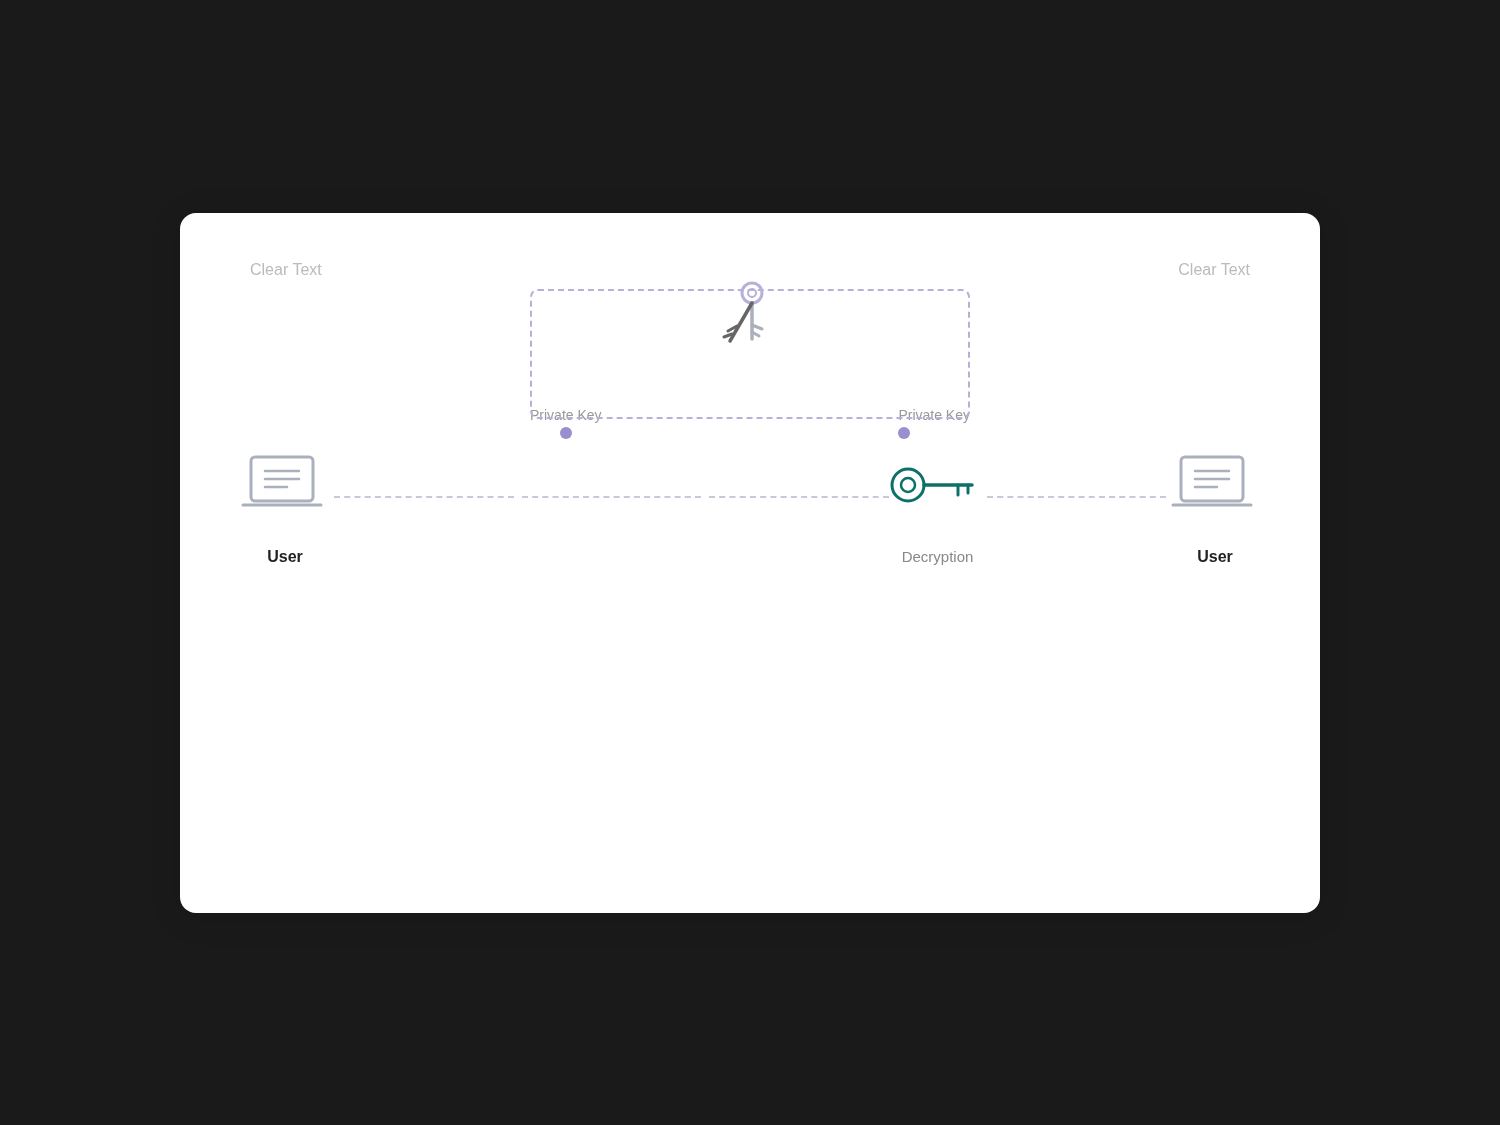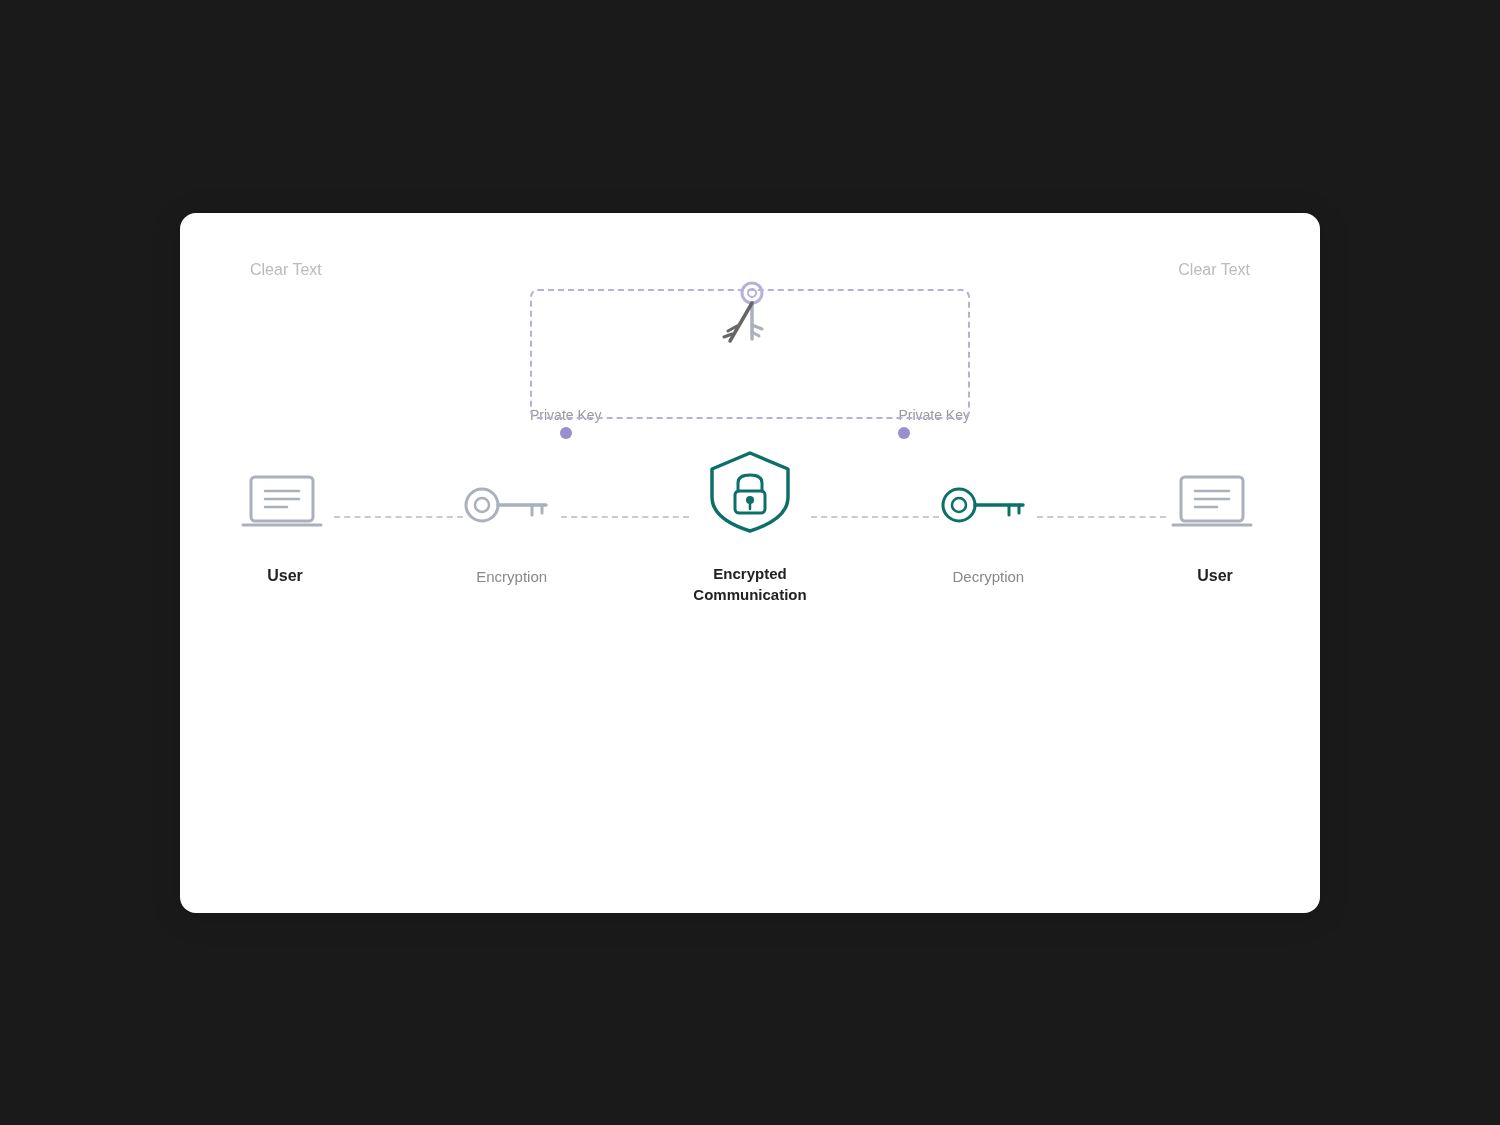--- a/index.html
+++ b/index.html
@@ -211,53 +211,23 @@
             <line x1="22" y1="30" x2="56" y2="30" stroke="#aab0bc" stroke-width="2.5" stroke-linecap="round"></line>
             <line x1="22" y1="38" x2="44" y2="38" stroke="#aab0bc" stroke-width="2.5" stroke-linecap="round"></line>
             <line x1="0" y1="56" x2="78" y2="56" stroke="#aab0bc" stroke-width="3" stroke-linecap="round"></line>
           </svg>
         </div>
         <span class="node-label bold">User</span>
       </div>
 
       <div class="connector" style="margin-top:-18px;"></div>
 
-      <div class="node">
-        <div class="node-icon">
-          <svg width="95" height="55" viewBox="0 0 95 55">
-
-            <circle cx="18" cy="28" r="16" fill="none" stroke="#aab0bc" stroke-width="3"></circle>
-            <circle cx="18" cy="28" r="7" fill="none" stroke="#aab0bc" stroke-width="2.5"></circle>
-
-            <line x1="34" y1="28" x2="82" y2="28" stroke="#aab0bc" stroke-width="3.5" stroke-linecap="round"></line>
-            <line x1="68" y1="28" x2="68" y2="38" stroke="#aab0bc" stroke-width="3" stroke-linecap="round"></line>
-            <line x1="78" y1="28" x2="78" y2="36" stroke="#aab0bc" stroke-width="3" stroke-linecap="round"></line>
-          </svg>
-        </div>
-        <span class="node-label">Encryption</span>
-      </div>
-
-      <div class="connector" style="margin-top:-18px;"></div>
-
-      <div class="node">
-        <div class="node-icon" style="width:100px;height:90px;">
-          <svg width="100" height="90" viewBox="0 0 100 90">
-
-            <path d="M50 6 L88 22 L88 50 Q88 72 50 84 Q12 72 12 50 L12 22 Z" fill="none" stroke="#0d7068" stroke-width="3.5" stroke-linejoin="round"></path>
-
-            <rect x="35" y="44" width="30" height="22" rx="4" fill="none" stroke="#0d7068" stroke-width="3"></rect>
-
-            <path d="M38 44 L38 36 Q38 28 50 28 Q62 28 62 36 L62 44" fill="none" stroke="#0d7068" stroke-width="3" stroke-linecap="round"></path>
-
-            <circle cx="50" cy="53" r="4" fill="#0d7068"></circle>
-            <line x1="50" y1="57" x2="50" y2="62" stroke="#0d7068" stroke-width="2.5" stroke-linecap="round"></line>
-          </svg>
-        </div>
-        <span class="node-label bold" style="font-size:15px;font-weight:700;color:#222;text-align:center;line-height:1.4;">Encrypted<br>Communication</span>
-      </div>
+
+      <div class="connector" style="margin-top:-18px;"></div>
+
 
       <div class="connector" style="margin-top:-18px;"></div>
 
       <div class="node">
         <div class="node-icon">
           <svg width="95" height="55" viewBox="0 0 95 55">
 
             <circle cx="18" cy="28" r="16" fill="none" stroke="#0d7068" stroke-width="3"></circle>
             <circle cx="18" cy="28" r="7" fill="none" stroke="#0d7068" stroke-width="2.5"></circle>
 

